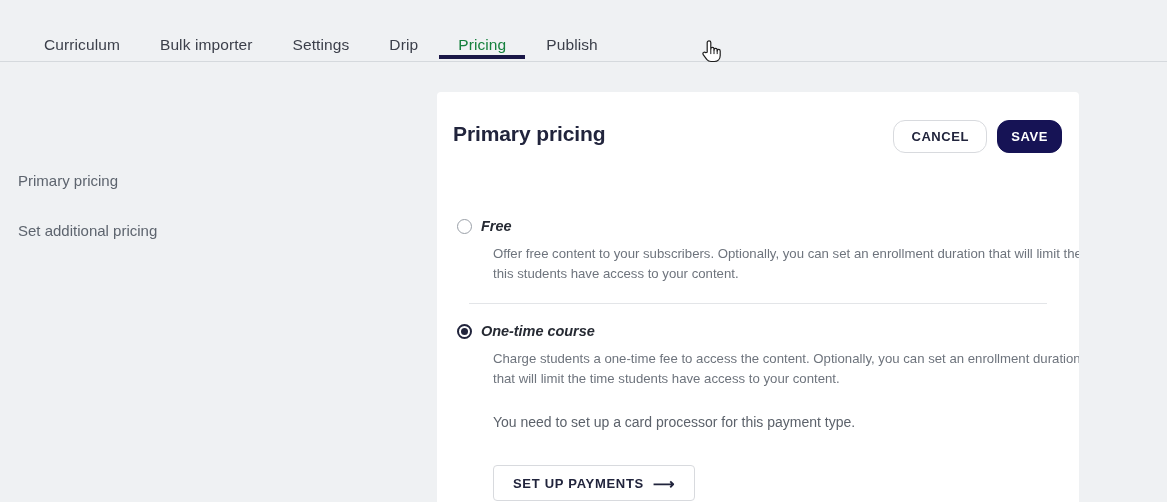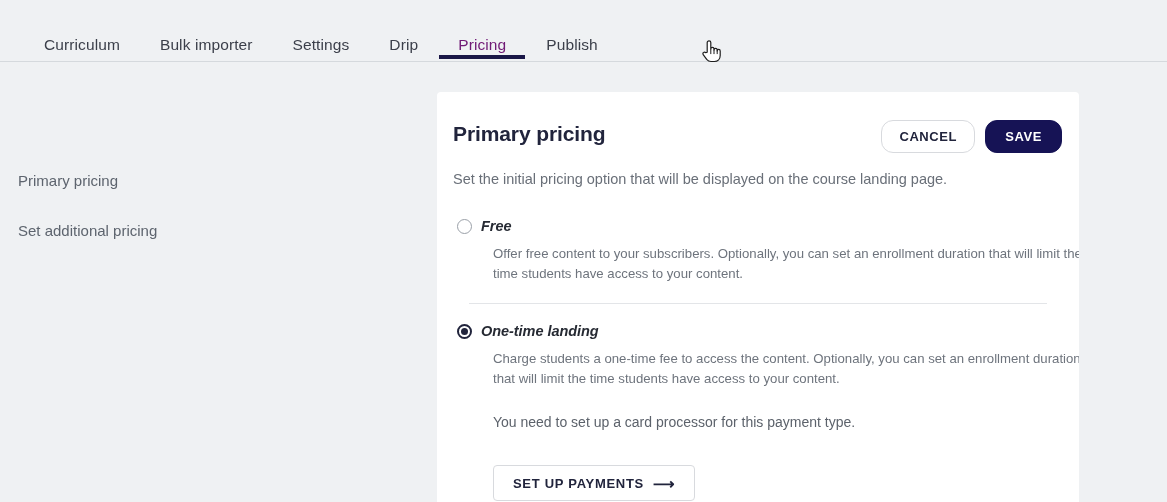--- a/index.html
+++ b/index.html
@@ -41,21 +41,21 @@
     font-size: 15.5px;
     color: #3b3f4a;
     letter-spacing: 0.1px;
     white-space: nowrap;
     cursor: pointer;
     background: transparent;
     border: none;
     font-family: "Liberation Sans", sans-serif;
     text-align: center;
   }
-  .tab.active { color: #701a75; }
+  .tab.active { color: #15803d; }
   .tab.hover  { color: #5b63c4; }
   .tab .underline {
     position: absolute;
     left: 1px;
     right: 1px;
     bottom: 3px;
     height: 4px;
     border-radius: 0;
   }
 
@@ -137,21 +137,21 @@
   }
   .btn-ghost {
     background: #ffffff;
     border: 1px solid #d8dade;
     color: #21243c;
   }
   .btn-primary {
     background: #161355;
     border: 1px solid #161355;
     color: #ffffff;
-    padding: 0 19px;
+    padding: 0 13px;
   }
 
   .card-sub {
     position: absolute;
     left: 0;
     top: 79px;
     font-size: 14.5px;
     color: #696f78;
   }
 
@@ -308,36 +308,35 @@
       <div class="head-actions">
         <button class="btn btn-ghost">
           <span>CANCEL</span>
         </button>
         <button class="btn btn-primary">
           <span>SAVE</span>
         </button>
       </div>
     </div>
 
-    <div class="card-sub">Set the initial pricing option that will be displayed on the course landing page.</div>
 
     <div class="option o0">
       <div class="opt-row">
         <span class="radio"></span>
         <span class="opt-label">Free</span>
       </div>
-      <div class="opt-desc">Offer free content to your subscribers. Optionally, you can set an enrollment duration that will limit the time students have access to your content.</div>
+      <div class="opt-desc">Offer free content to your subscribers. Optionally, you can set an enrollment duration that will limit the this students have access to your content.</div>
     </div>
 
     <div class="divider"></div>
 
     <div class="option o1">
       <div class="opt-row">
         <span class="radio checked"></span>
-        <span class="opt-label">One-time landing</span>
+        <span class="opt-label">One-time course</span>
       </div>
       <div class="opt-desc wide">Charge students a one-time fee to access the content. Optionally, you can set an enrollment duration that will limit the time students have access to your content.</div>
     </div>
 
     <div class="note">You need to set up a card processor for this payment type.</div>
 
     <button class="setup-btn">
       <span>SET UP PAYMENTS</span>
       <span class="arrow-ico">⟶</span>
     </button>

